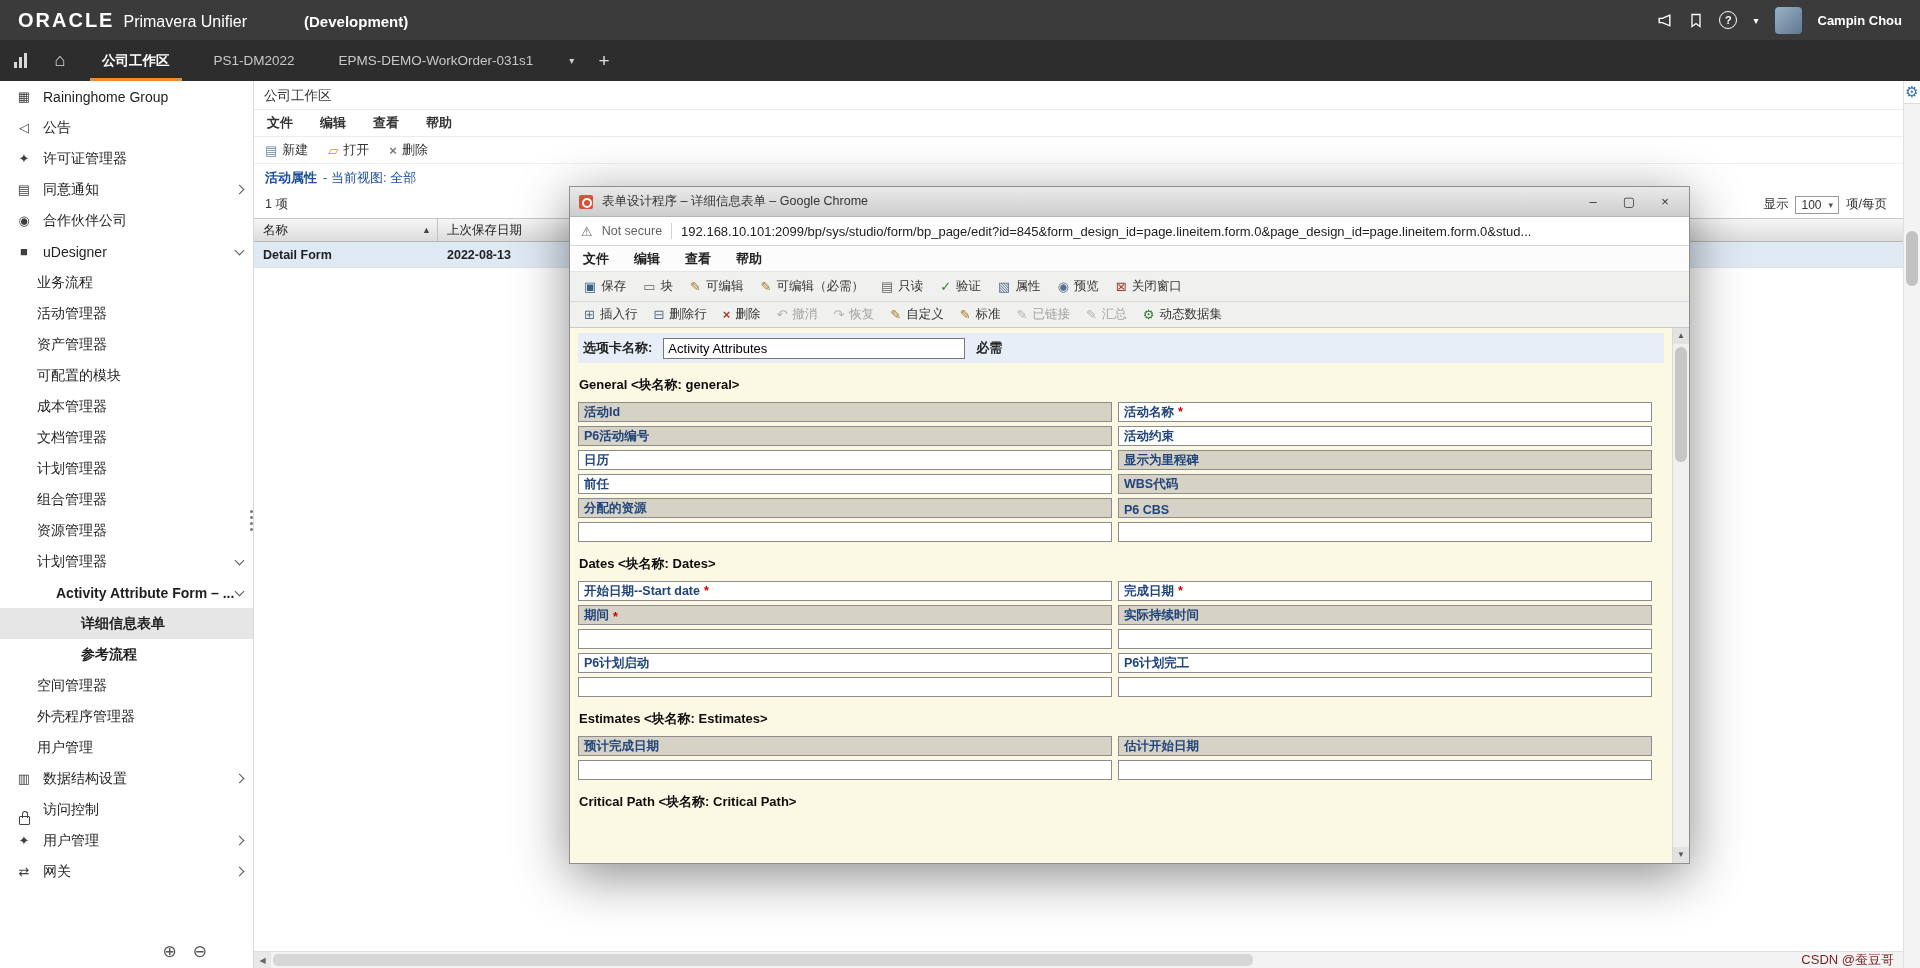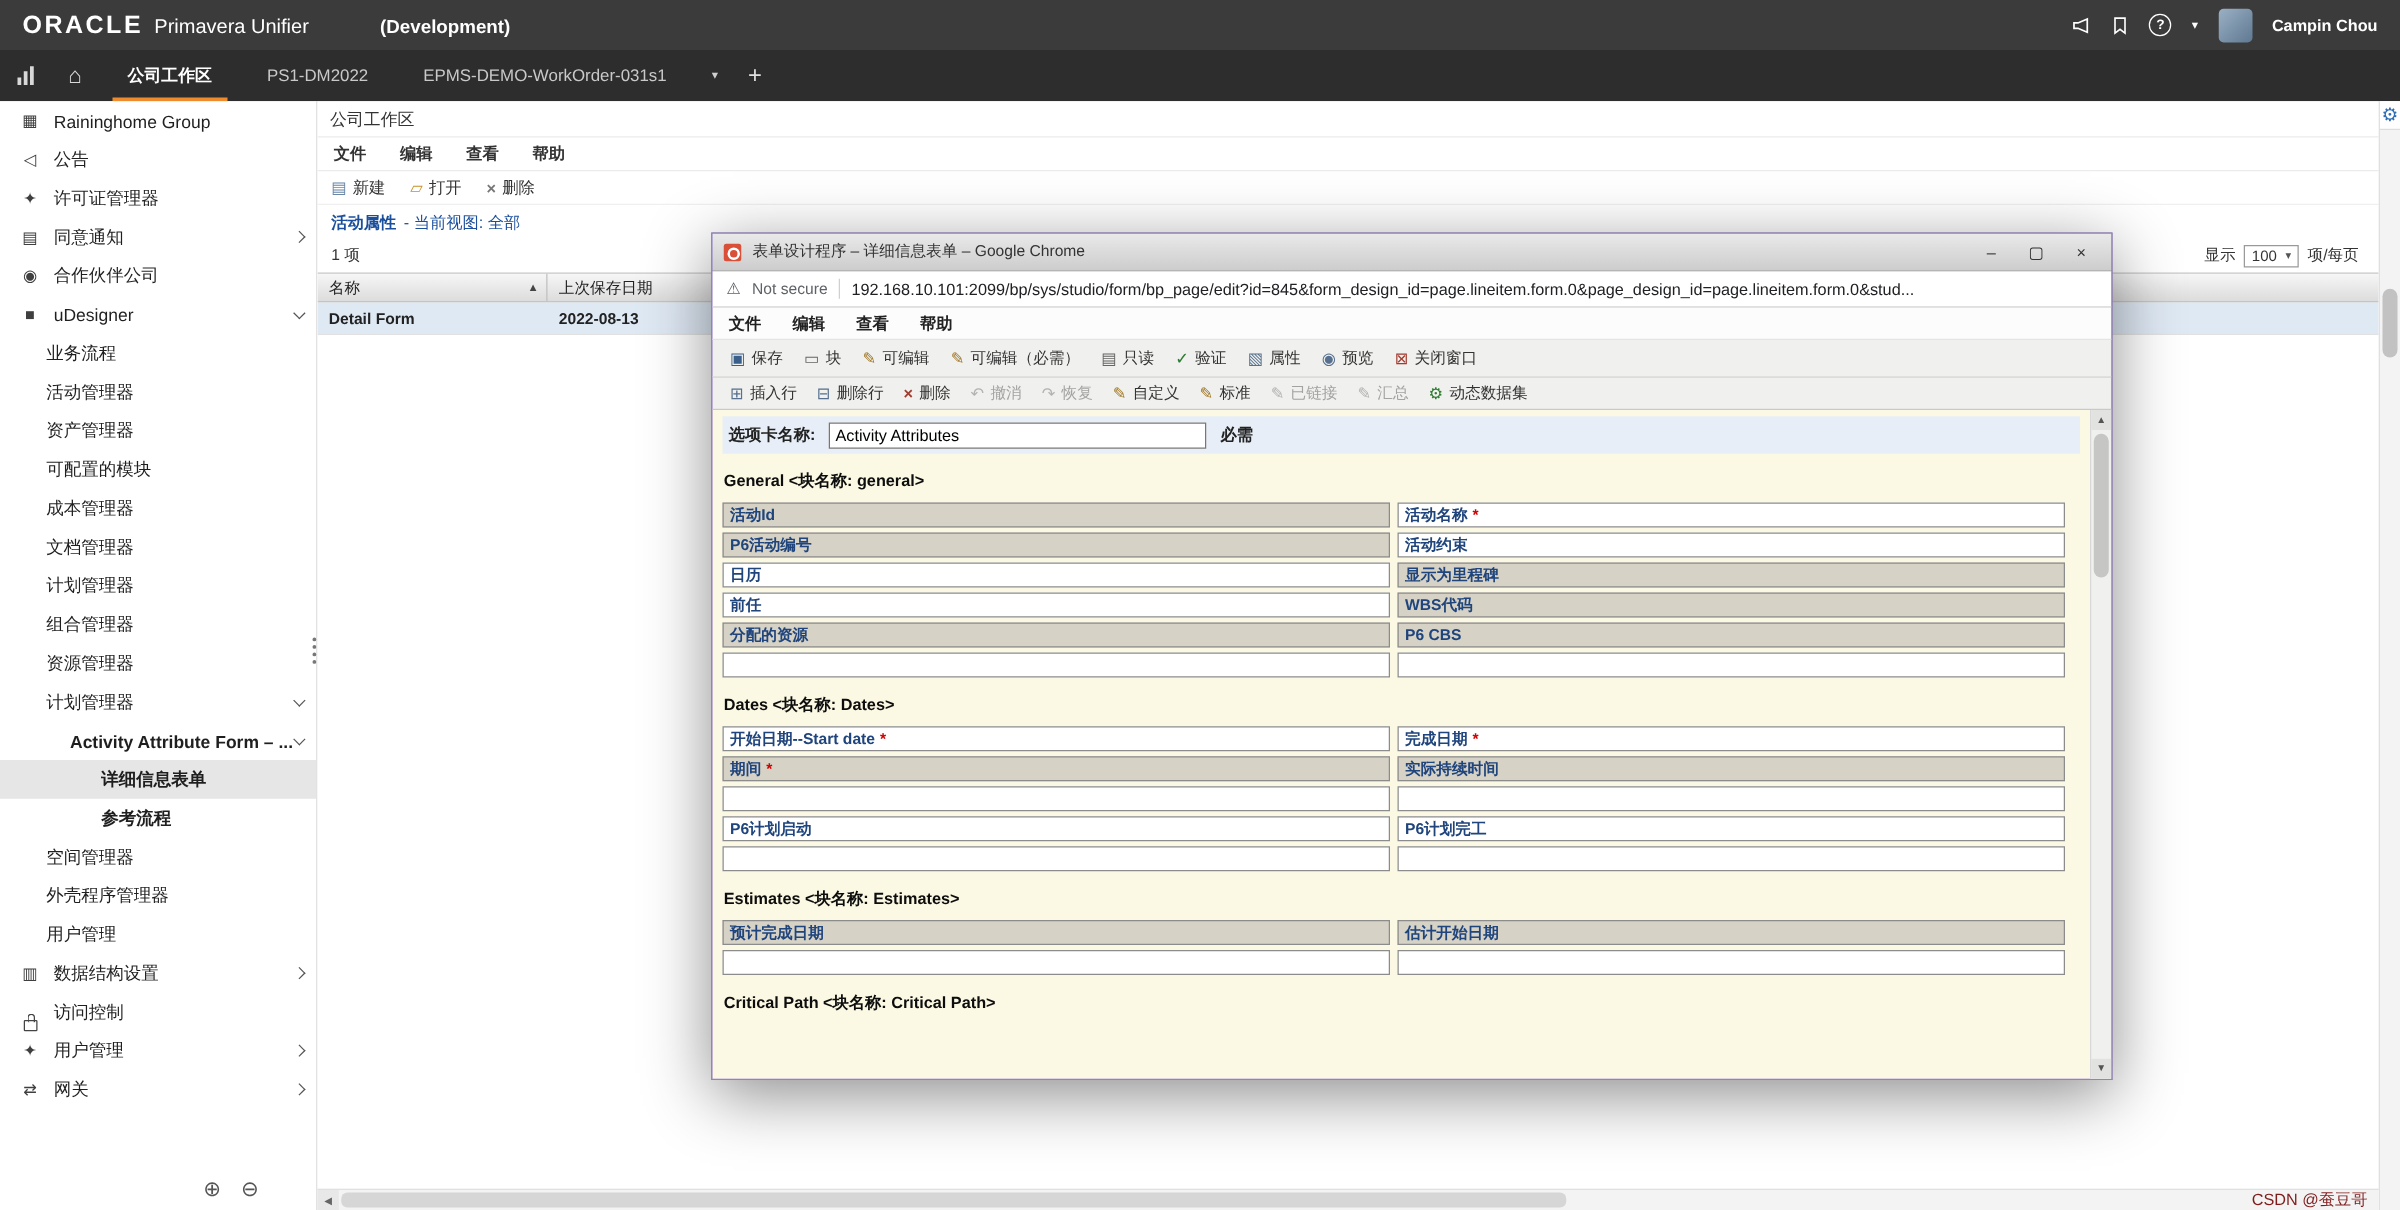--- a/index.html
+++ b/index.html
@@ -155,21 +155,21 @@
   .sb-thumb { width:12px; height:115px; background:#c6c6c4; border-radius:6px; margin-top:3px; cursor:pointer; }
   .tabname-strip { height:30px; background:#e7eef7; display:flex; align-items:center; gap:11px; padding-left:5px; }
   .tabname-label { font-weight:700; font-size:13px; color:#222; }
   .tabname-input { width:302px; height:21px; border:1px solid #777; font-size:13px; padding:0 4px;
     font-family:"Liberation Sans","DejaVu Sans",sans-serif; }
   .tabname-req { font-weight:700; font-size:13px; color:#222; }
   .section-title { font-size:13px; font-weight:700; color:#0d0d0d; margin:13px 0 8px 1px; }
   .frow { display:flex; gap:6px; margin-bottom:4px; }
   .fbox { width:534px; height:20px; border:1px solid #8c8c8c; background:#fff; display:flex; align-items:center;
     padding-left:5px; font-size:12.5px; font-weight:700; color:#20457c; white-space:nowrap; cursor:pointer; }
-  .fbox.readonly { background:#d6d2c6; }
+  .fbox.readonly { background:#d6d2c6;align-items:flex-end; }
   .req { color:#d00000; margin-left:4px; }
 </style>
 </head>
 <body>
 
 <div id="app-header">
   <div class="brand">
     <span class="brand-oracle">ORACLE</span>
     <span class="brand-product">Primavera Unifier</span>
     <span class="brand-env">(Development)</span>

